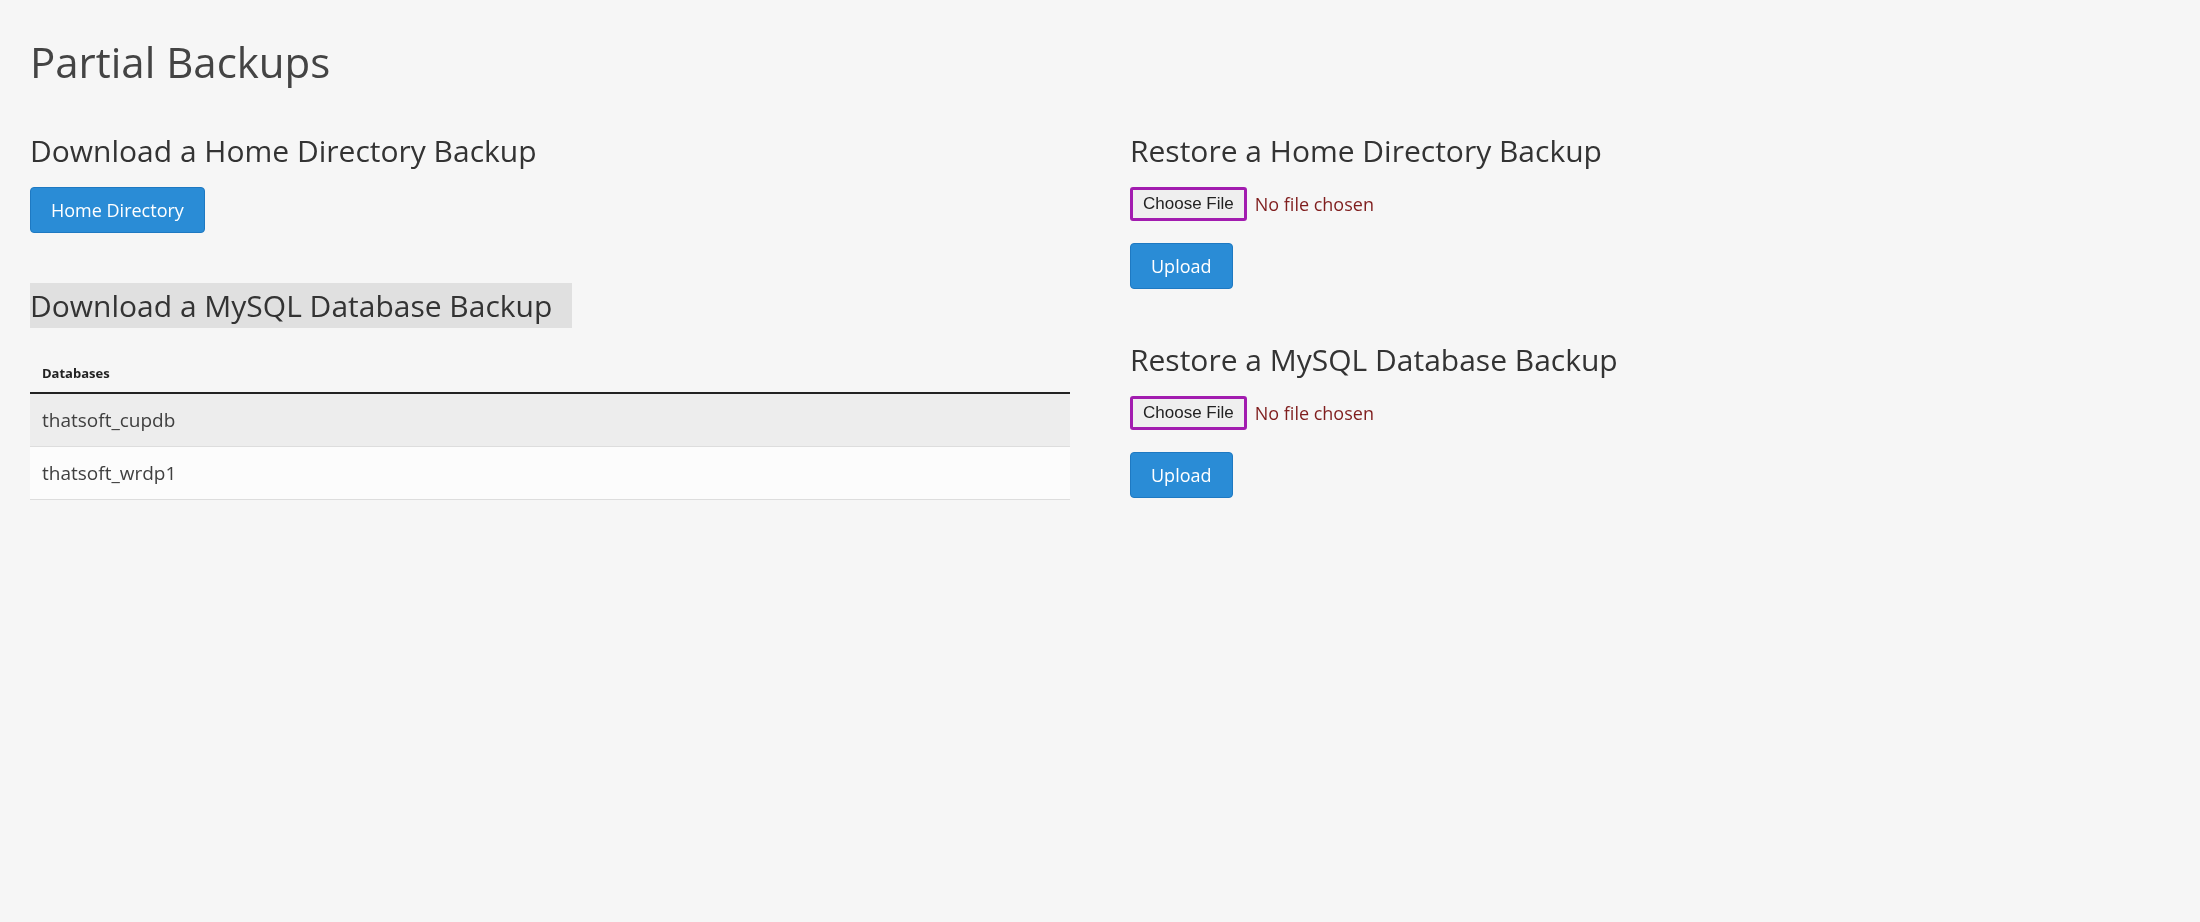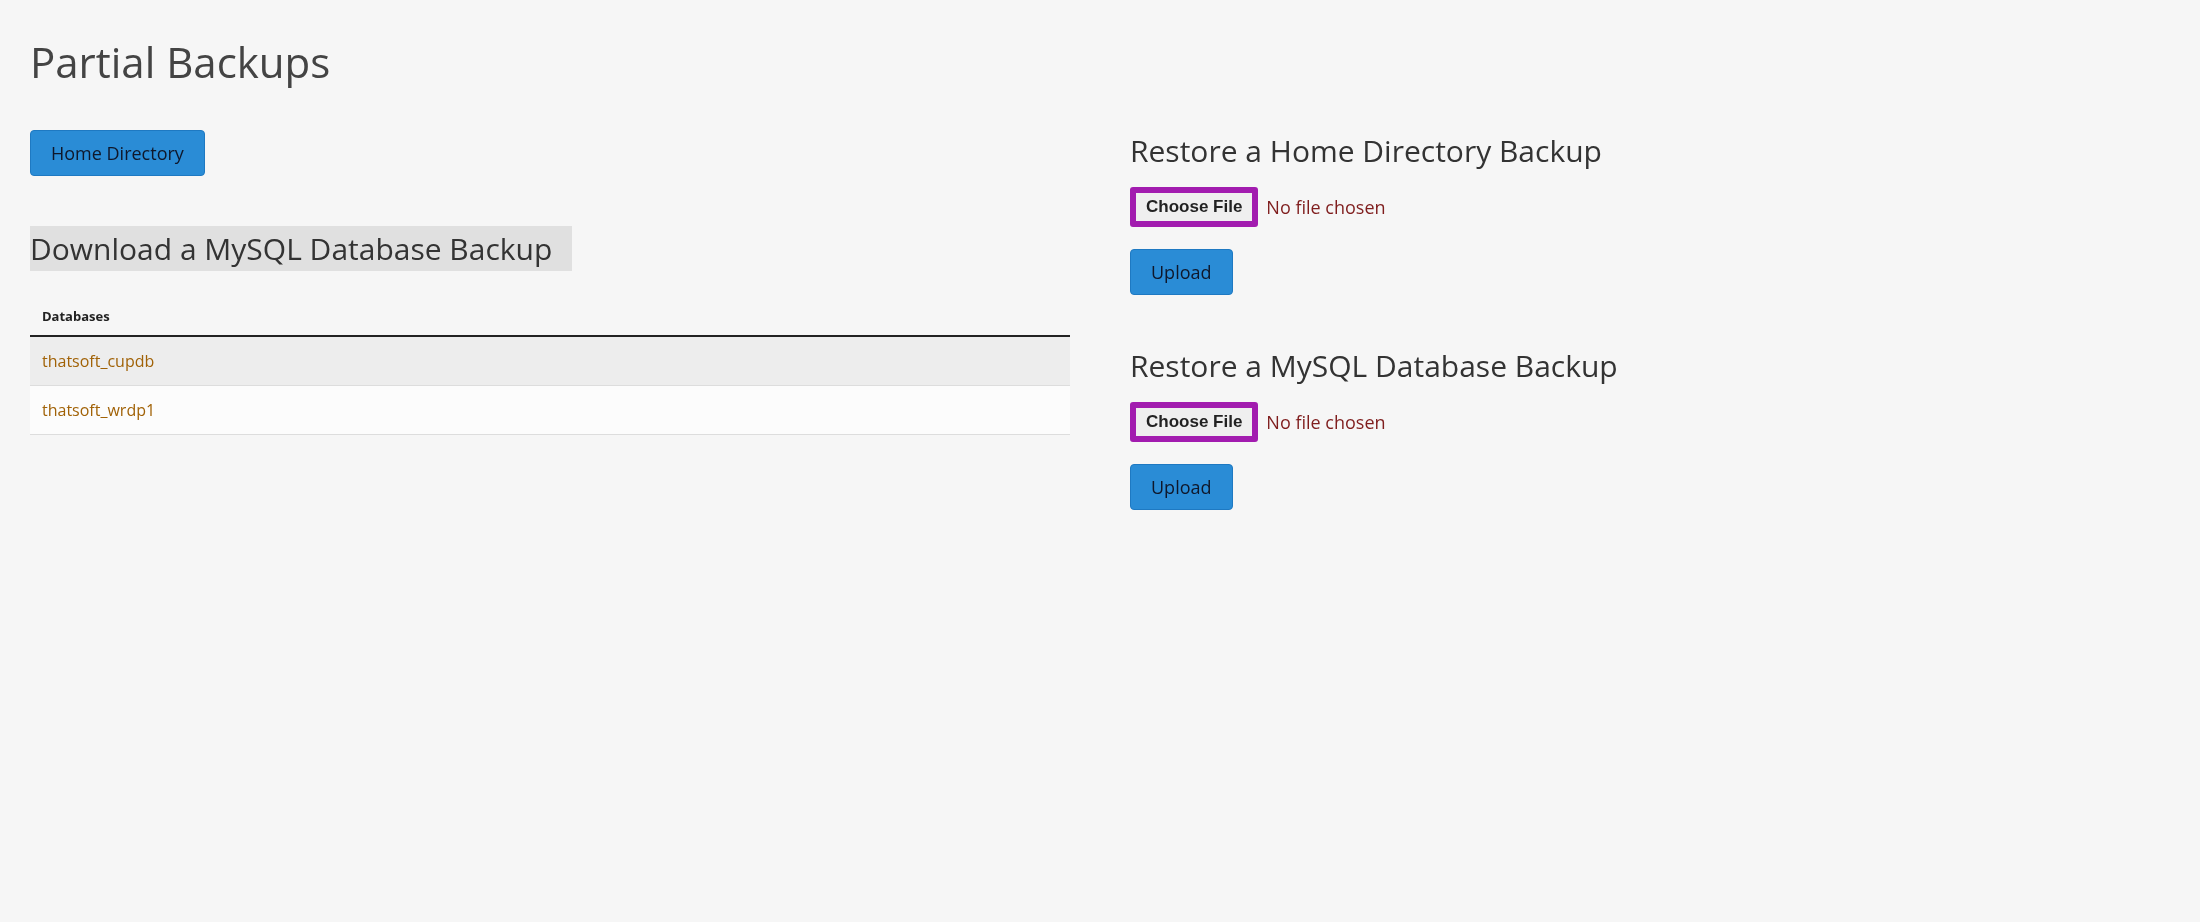--- a/index.html
+++ b/index.html
@@ -39,37 +39,36 @@
     }
     .section-title.highlighted {
       background: #e0e0e0;
       display: inline-block;
       padding: 2px 20px 2px 0;
     }
     .btn {
       display: inline-block;
       padding: 10px 20px;
       font-size: 18px;
-      color: #0f172a;
+      color: #ffffff;
       background: #2a8cd6;
       border: 1px solid #1e79c2;
       border-radius: 4px;
       cursor: pointer;
       font-family: inherit;
     }
     .choose-file-btn {
       font-family: Arial, sans-serif;
       font-size: 17px;
       padding: 4px 10px;
       background: #efefef;
-      border: 6px solid #a21caf;
+      border: 3px solid #a21caf;
       border-radius: 3px;
       cursor: pointer;
       color: #222;
-      font-weight: bold;
     }
     .file-status {
       font-size: 18px;
       color: #7f1d1d;
       margin-left: 8px;
       vertical-align: middle;
     }
     .file-row {
       margin-bottom: 22px;
       display: flex;
@@ -94,22 +93,22 @@
     .db-row.odd {
       background: #ededed;
     }
     .db-row.even {
       background: #fcfcfc;
     }
     .db-cell {
       padding: 13px 12px;
     }
     .db-link {
-      color: #a16207;
-      font-size: 16px;
+      color: #404040;
+      font-size: 19px;
       text-decoration: none;
       cursor: pointer;
     }
     .arrow-wrap {
       position: relative;
     }
     .arrow {
       position: absolute;
       left: 190px;
       top: -12px;
@@ -121,20 +120,21 @@
 </head>
 <body>
 
 <h1 class="page-title">Partial Backups</h1>
 
 <div class="columns">
 
   <div class="col">
 
     <div class="section">
+      <h2 class="section-title">Download a Home Directory Backup</h2>
       <button class="btn">Home Directory</button>
     </div>
 
     <div class="section">
       <h2 class="section-title highlighted">Download a MySQL Database Backup</h2>
       <table class="db-table">
         <thead>
           <tr>
             <th class="db-header">Databases</th>
           </tr>

